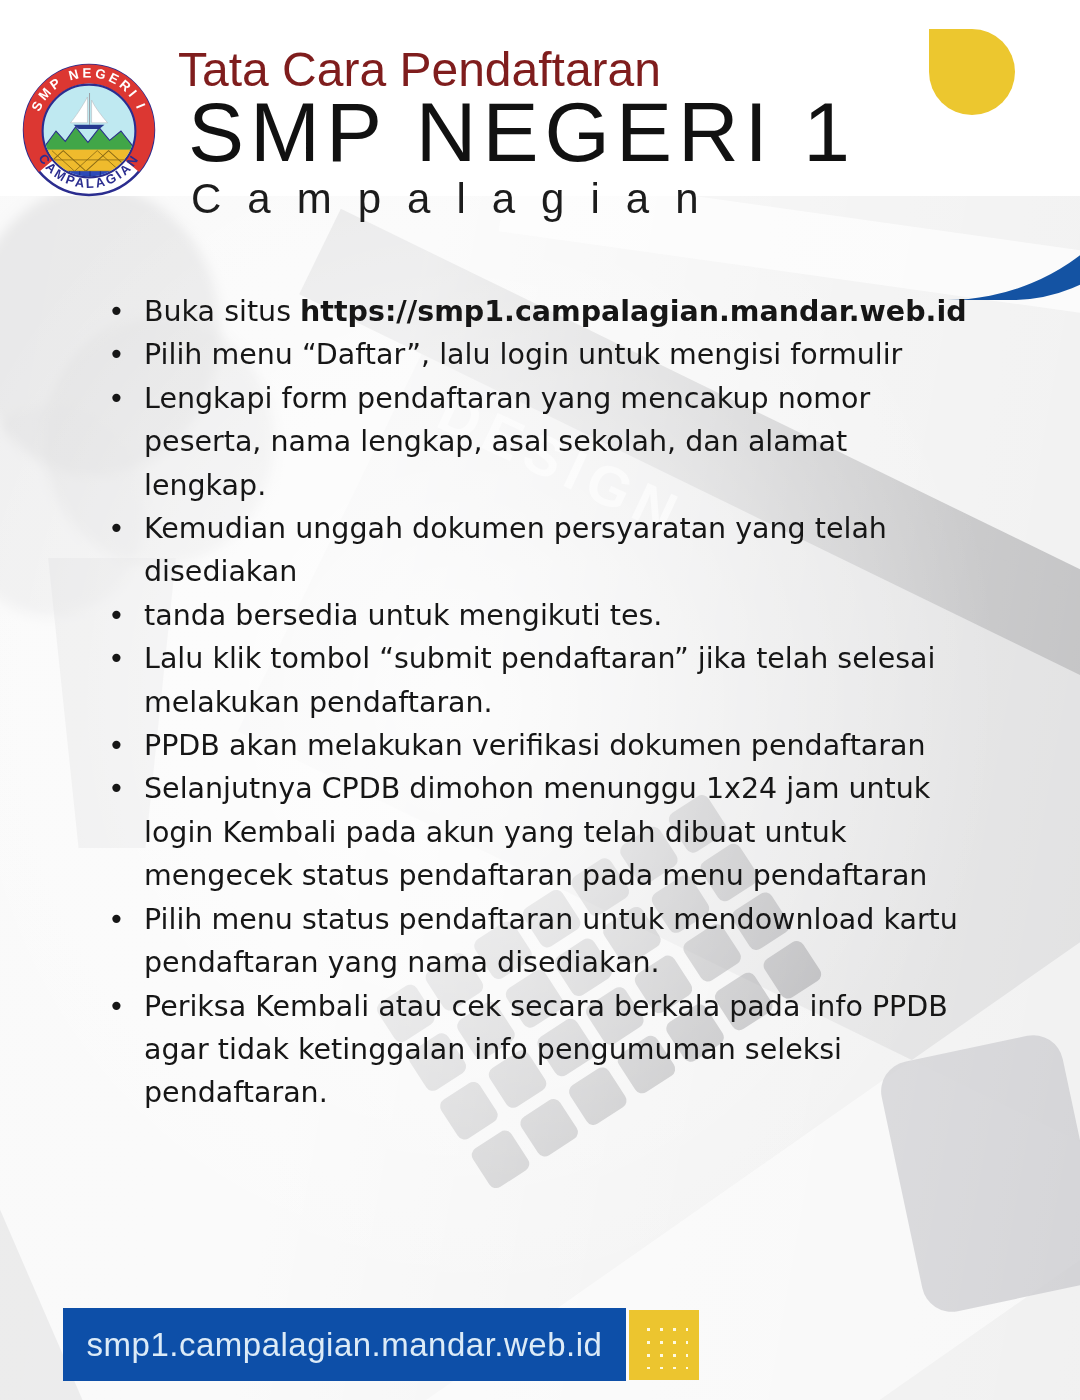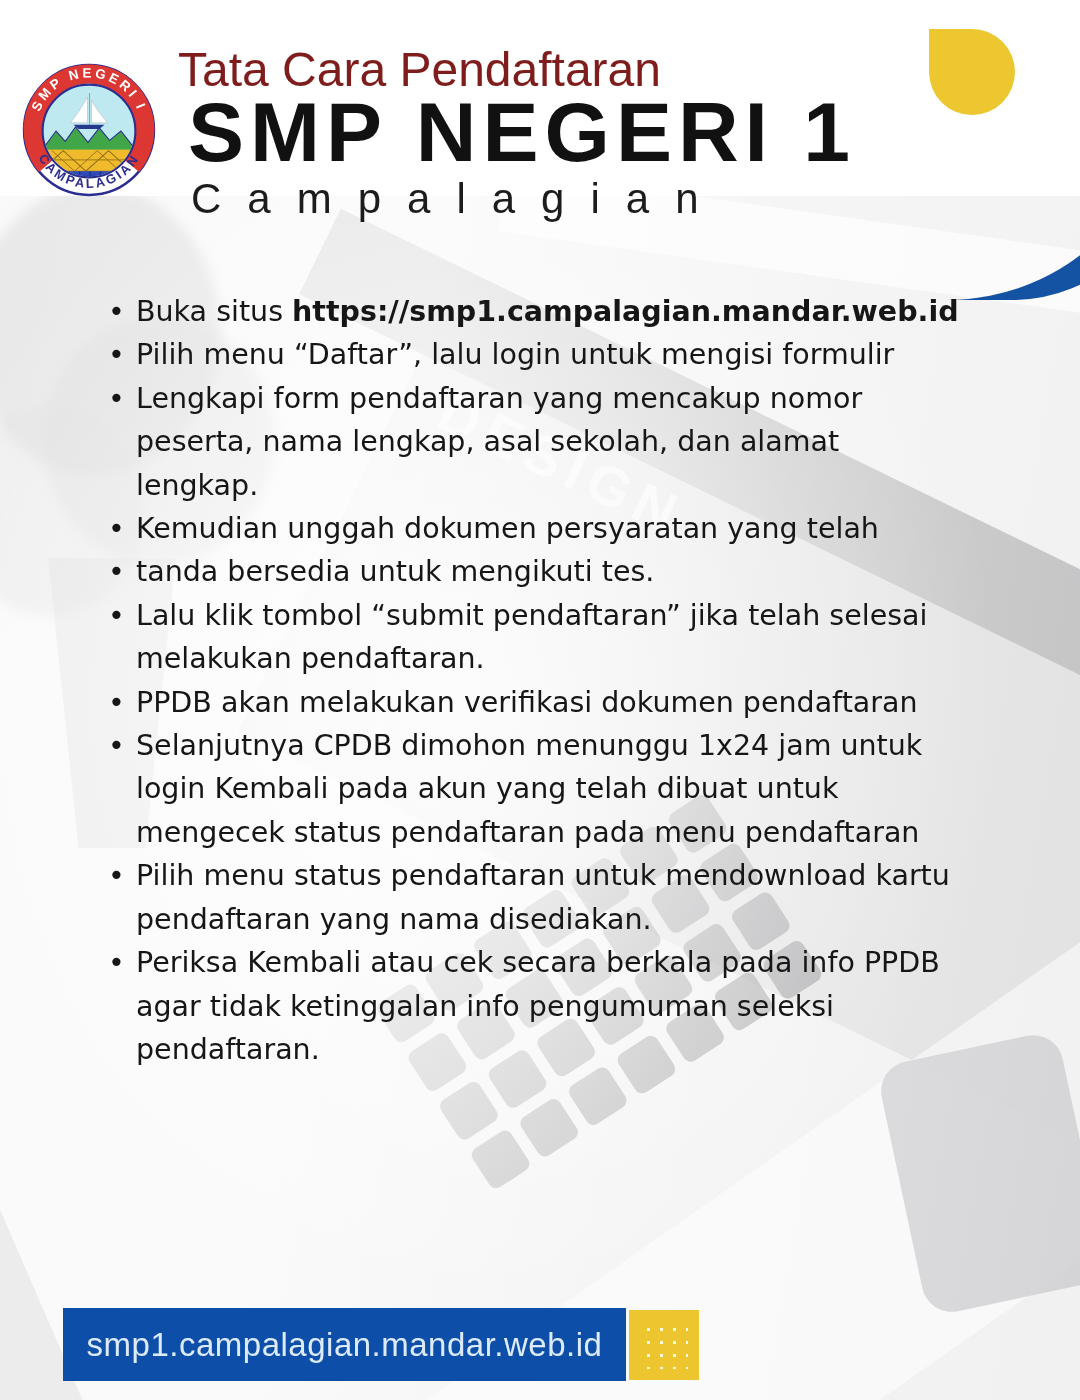--- a/index.html
+++ b/index.html
@@ -36,31 +36,31 @@
                        rgba(255,255,255,.45) 65%, rgba(255,255,255,.25) 100%);}
 
   
   .teardrop{position:absolute;left:929px;top:29px;width:86px;height:86px;background:#ecc72f;
             border-radius:0 44px 44px 44px;z-index:2;}
   .arc-svg{position:absolute;left:0;top:0;z-index:2;pointer-events:none;}
 
   
   .logo{position:absolute;left:22px;top:63px;width:134px;height:134px;z-index:3;}
   .subtitle{position:absolute;left:178px;top:46px;font-size:48px;color:#7f1d1d;z-index:3;line-height:1;}
-  .title{position:absolute;left:188px;top:90px;font-size:84px;font-weight:bold;letter-spacing:6px;
+  .title{position:absolute;left:188px;top:90px;font-size:84px;font-weight:normal;letter-spacing:6px;
          color:#111;z-index:3;line-height:1;white-space:nowrap;}
   .location{position:absolute;left:191px;top:178px;font-size:42px;letter-spacing:26px;color:#1c1c1c;
             z-index:3;line-height:1;white-space:nowrap;}
 
   
   .steps{position:absolute;left:98px;top:290px;width:950px;z-index:3;list-style:none;margin:0;padding:0;
          font-family:"DejaVu Sans",sans-serif;color:#161616;}
   .steps li{position:relative;padding-left:38px;}
   .bullet{position:absolute;left:10px;top:0;line-height:43.4px;font-size:28.5px;}
-  .line{line-height:43.4px;font-size:28.5px;white-space:nowrap;}
+  .line{line-height:43.4px;font-size:28.5px;white-space:nowrap;margin-left:8px;}
   .bold{font-weight:bold;}
 
   
   .url-bar{position:absolute;left:63px;top:1308px;width:563px;height:73px;background:#0d4fa8;z-index:3;
            text-align:center;line-height:73px;font-size:33px;letter-spacing:.5px;color:#dcebf7;}
   .yellow-sq{position:absolute;left:629px;top:1310px;width:70px;height:70px;background:#ecc52f;z-index:3;}
   .dots{position:absolute;left:13px;top:13px;width:46px;height:46px;
         background:radial-gradient(circle,rgba(255,253,235,.95) 1.6px,transparent 2px) 0 0/13px 13px repeat;}
 </style>
 </head>
@@ -166,20 +166,21 @@
     </li>
     <li>
       <span class="bullet">•</span>
       <div class="line">Lengkapi form pendaftaran yang mencakup nomor</div>
       <div class="line">peserta, nama lengkap, asal sekolah, dan alamat</div>
       <div class="line">lengkap.</div>
     </li>
     <li>
       <span class="bullet">•</span>
       <div class="line">Kemudian unggah dokumen persyaratan yang telah</div>
+      <div class="line">disediakan</div>
     </li>
     <li>
       <span class="bullet">•</span>
       <div class="line">tanda bersedia untuk mengikuti tes.</div>
     </li>
     <li>
       <span class="bullet">•</span>
       <div class="line">Lalu klik tombol “submit pendaftaran” jika telah selesai</div>
       <div class="line">melakukan pendaftaran.</div>
     </li>

